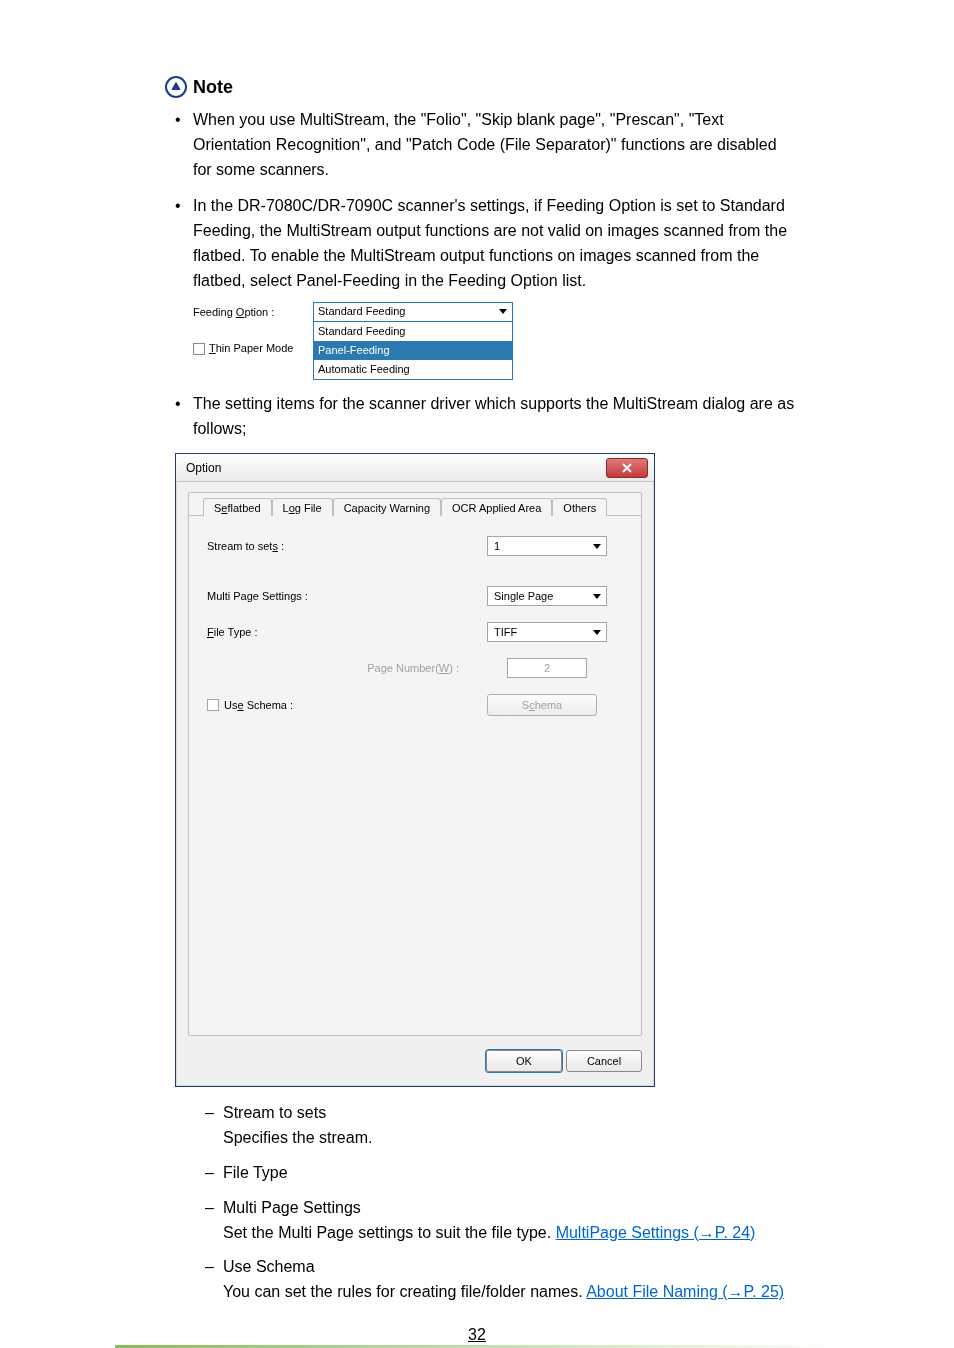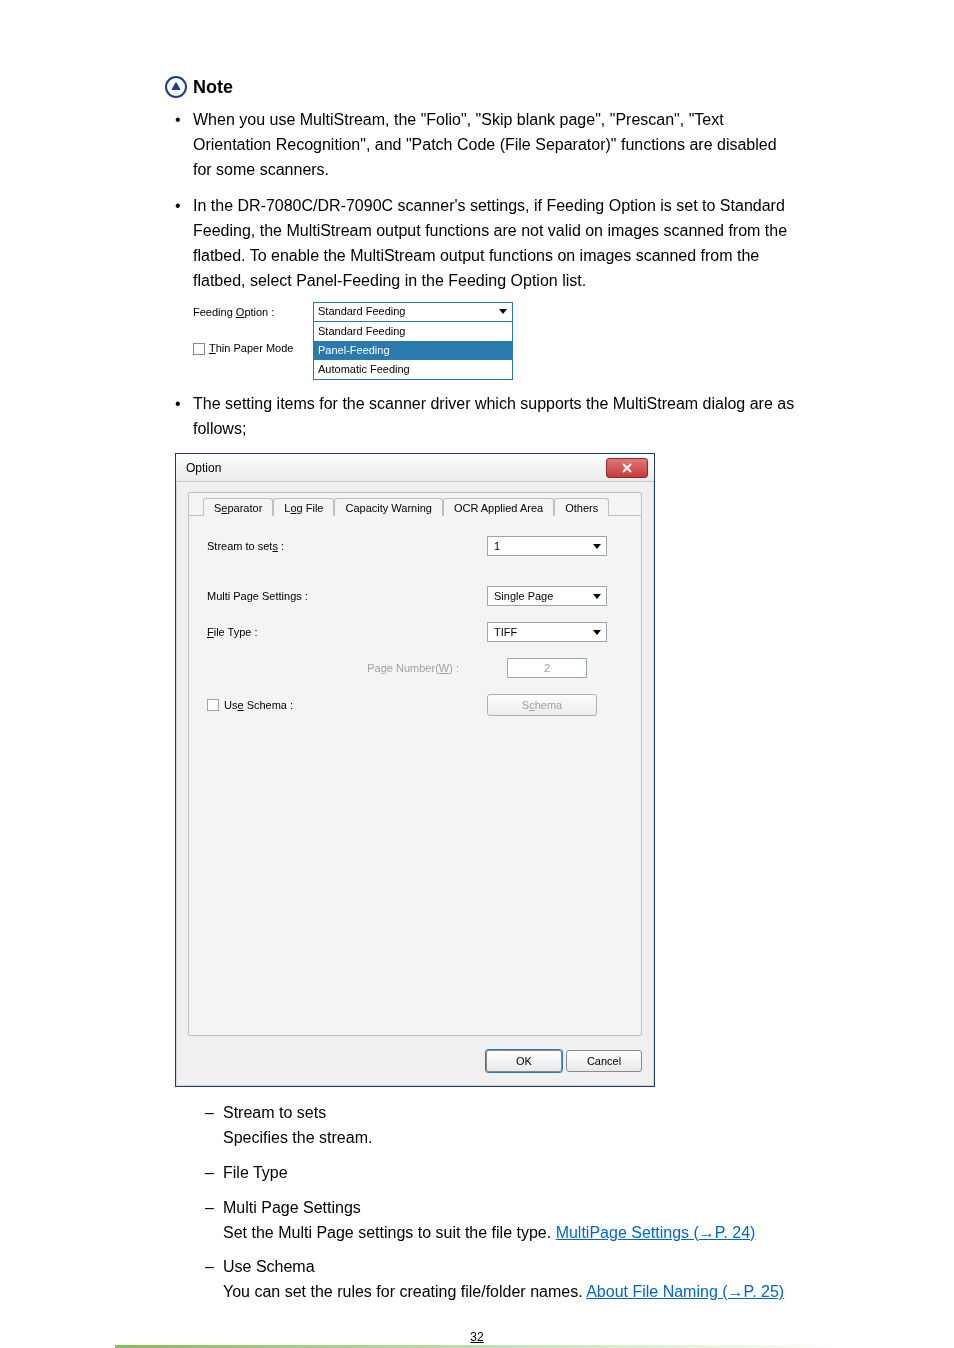--- a/index.html
+++ b/index.html
@@ -251,21 +251,21 @@
   a.xref {
     color: #0066cc;
     text-decoration: underline;
   }
   .page-num {
     position: absolute;
     bottom: 20px;
     width: 100%;
     left: 0;
     text-align: center;
-    font-size: 12px;
+    font-size: 16px;
     text-decoration: underline;
   }
   hr.foot-rule {
     position: absolute;
     bottom: 8px;
     left: 40px;
     right: 40px;
     border: none;
     height: 3px;
     background: linear-gradient(to right, #8ab85d, #ffffff);
@@ -336,21 +336,21 @@
         <svg width="12" height="12" viewBox="0 0 12 12">
           <line x1="2" y1="2" x2="10" y2="10" stroke="#fff" stroke-width="2"></line>
           <line x1="10" y1="2" x2="2" y2="10" stroke="#fff" stroke-width="2"></line>
         </svg>
       </div>
     </div>
     <div class="dialog-body">
       <div class="tab-area">
         <div class="tab-rows">
           <div class="tab-row" style="padding-left:14px;">
-            <div class="tab"><span>S</span><span class="ul">e</span><span>parator</span></div>
+            <div class="tab"><span>S</span><span class="ul">e</span><span>flatbed</span></div>
             <div class="tab"><span>L</span><span class="ul">o</span><span>g File</span></div>
             <div class="tab"><span>Capacity Warning</span></div>
             <div class="tab"><span>OCR Applied Area</span></div>
             <div class="tab"><span>Others</span></div>
           </div>
         </div>
         <div class="tab-content">
 
           <div class="form-row" style="margin-bottom:30px;">
             <div class="lbl"><span>Stream to set</span><span class="ul">s</span><span> :</span></div>

